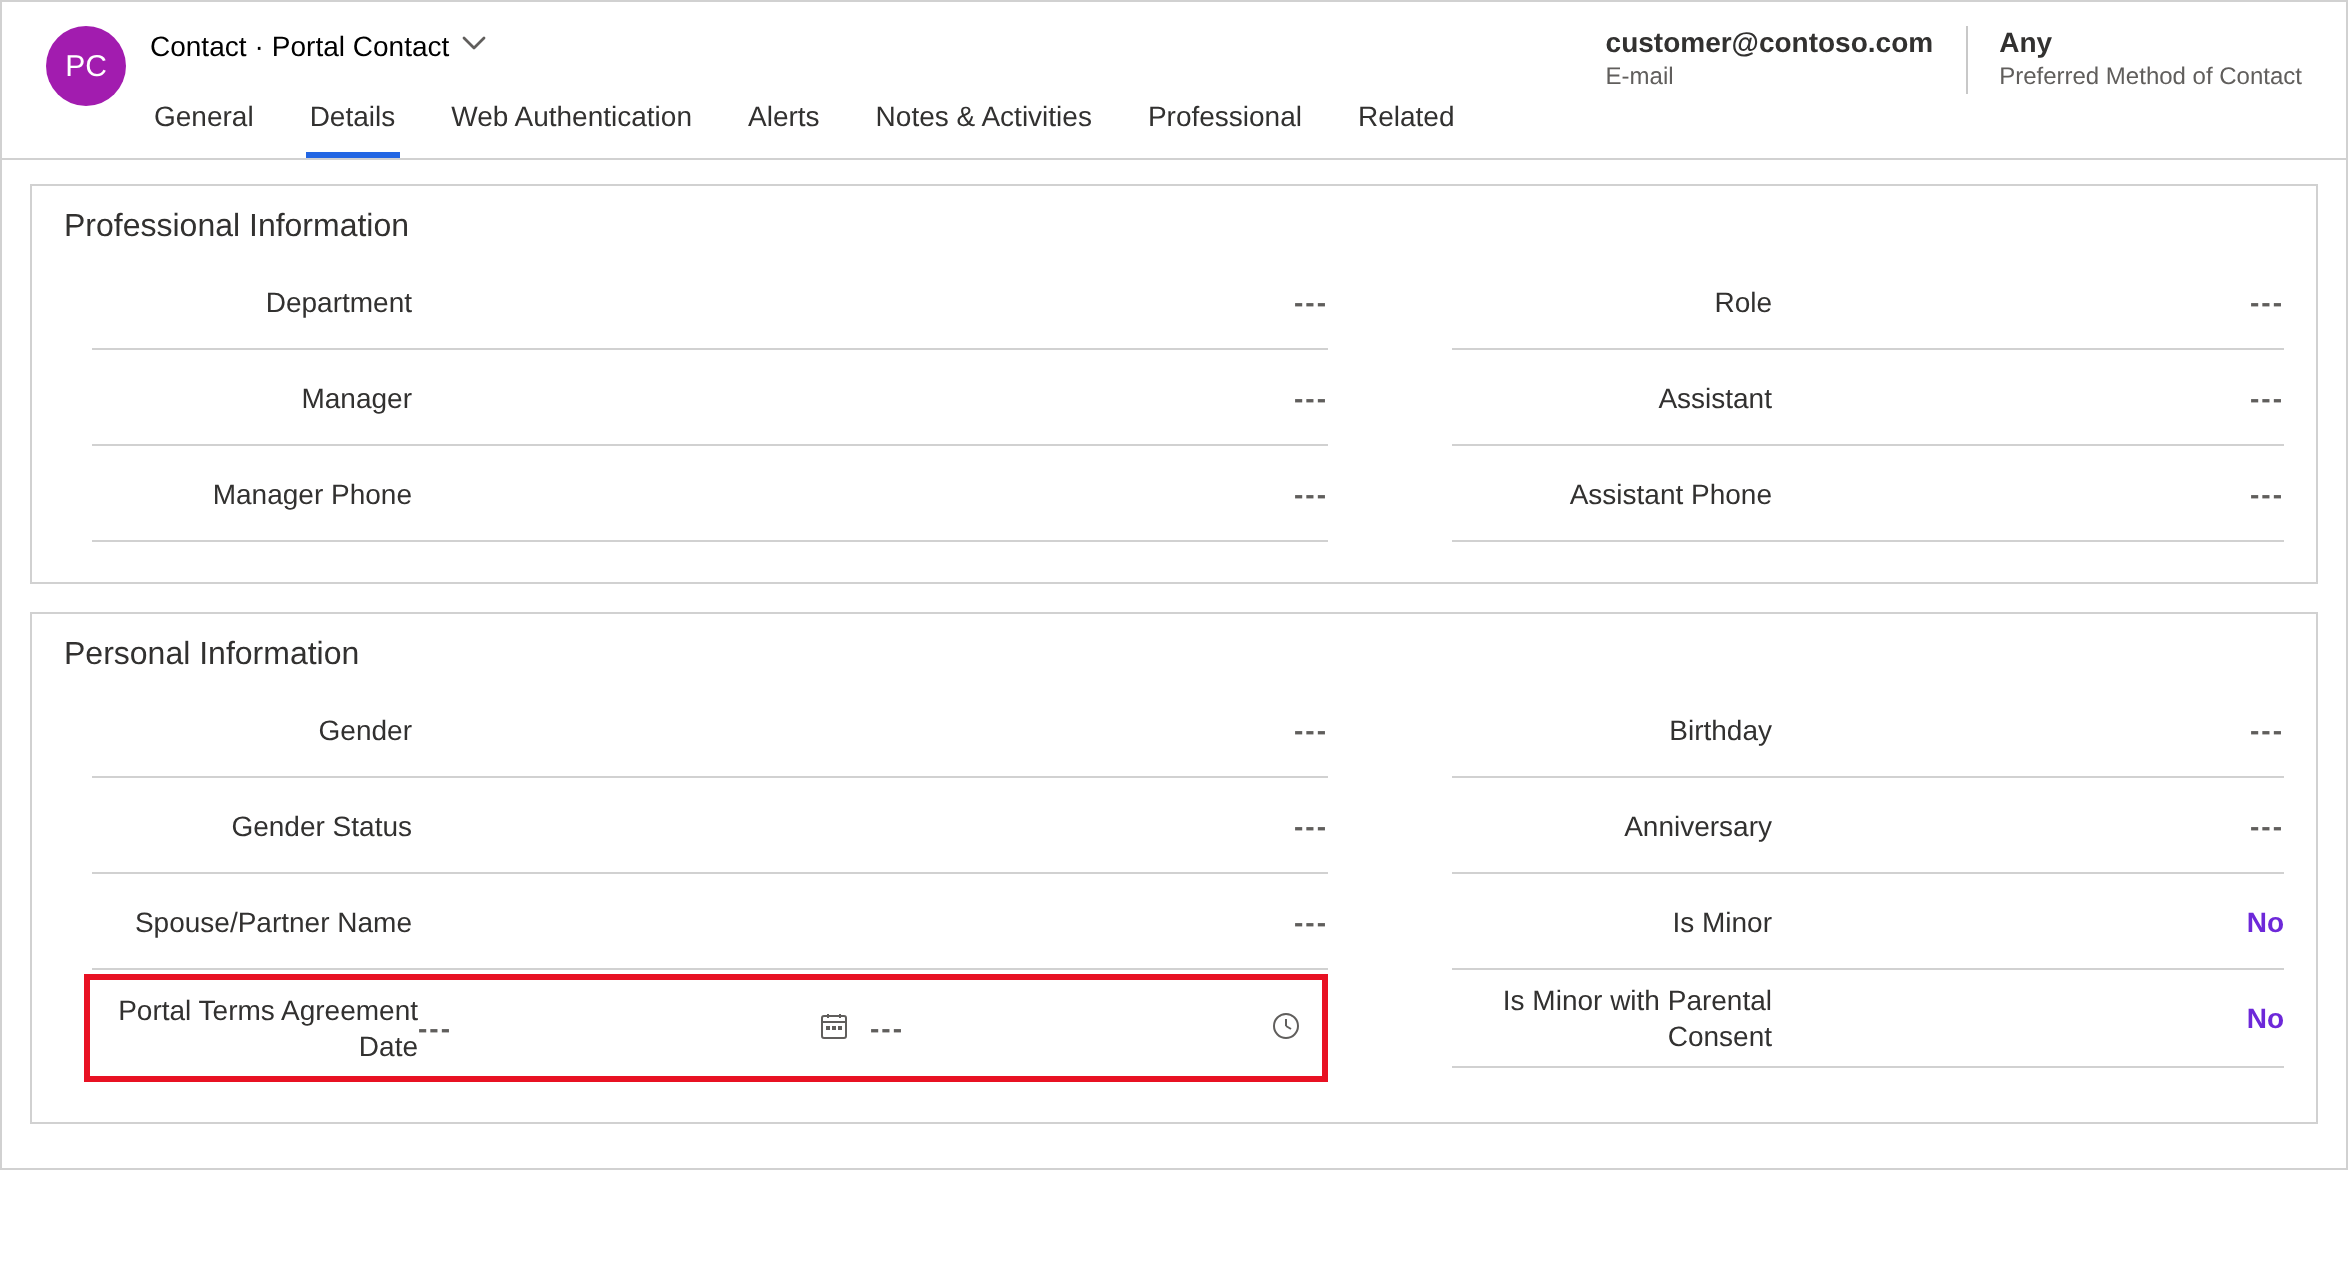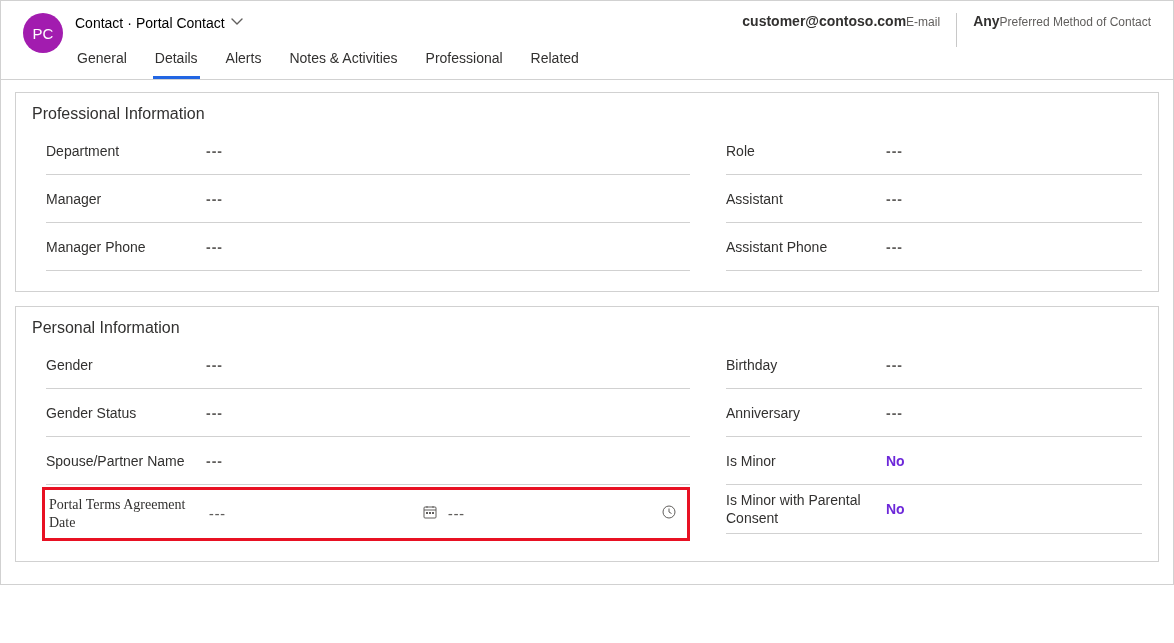--- a/index.html
+++ b/index.html
@@ -24,21 +24,21 @@
     background: #a21caf; color: #fff;
     display: flex; align-items: center; justify-content: center;
     font-size: 15px; font-weight: 400;
     margin-top: 2px;
   }
   .title-block { display: flex; flex-direction: column; }
   .record-title { font-size: 20px; font-weight: 600; line-height: 24px; }
   .record-sub { font-size: 14px; color: #000000; margin-top: 2px; display: flex; align-items: center; gap: 4px; }
   .chev { font-size: 12px; color: #605e5c; }
   .header-right { display: flex; align-items: flex-start; gap: 16px; margin-top: 2px; }
-  .hr-item { display: flex; flex-direction: row; }
+  .hr-item { display: flex; flex-direction: column; }
   .hr-value { font-size: 14px; font-weight: 600; }
   .hr-label { font-size: 12px; color: #605e5c; margin-top: 2px; }
   .hr-divider { width: 1px; height: 34px; background: #c8c8c8; }
   .tabs { display: flex; gap: 24px; padding: 14px 0 0 0; }
   .header-col { display:flex; flex-direction:column; flex:1; }
   .tab {
     padding: 4px 2px 10px 2px;
     font-size: 14px;
     color: #323130;
     cursor: pointer;
@@ -48,21 +48,21 @@
     font-weight: 400;
     border-bottom-color: #2266e3;
   }
   .content { padding: 12px 14px 8px 14px; }
   .section {
     border: 1px solid #d1d1d1;
     padding: 12px 16px 20px 16px;
     margin-bottom: 14px;
   }
   .section-title { font-size: 16px; font-weight: 400; color: #323130; margin-bottom: 4px; }
-  .columns { display: flex; gap: 22px; }
+  .columns { display: flex; gap: 48px; text-align: right; }
   .col { flex: 1; display: flex; flex-direction: column; }
   .col-right { max-width: 430px; }
   .field {
     display: flex;
     align-items: center;
     border-bottom: 1px solid #d1d1d1;
     min-height: 48px;
     padding: 6px 0;
     margin-left: 14px;
   }
@@ -81,21 +81,20 @@
   .field-value.dash { color: #605e5c; font-weight: 600; letter-spacing: 1px; }
   .field-value.bold { font-weight: 600; }
   .highlight-box {
     border: 3px solid #e81123;
     display: flex;
     align-items: center;
     min-height: 48px;
     padding: 6px 10px 6px 0;
     margin-left: 10px;
     margin-top: 2px;
-    font-family: Liberation Serif, serif;
   }
   .highlight-box .field-label { margin-left: 4px; }
   .datetime-parts { flex: 1; display: flex; align-items: center; gap: 10px; }
   .dt-seg { flex: 1; display: flex; align-items: center; justify-content: space-between; gap: 8px; }
   .dt-val { color: #605e5c; font-weight: 600; letter-spacing: 1px; }
   .icon-svg { width: 16px; height: 16px; flex-shrink: 0; }
 </style>
 </head>
 <body>
 
@@ -112,20 +111,21 @@
             <span class="chev">
               <svg class="icon-svg" viewBox="0 0 16 16">
                   <path d="M3 6l5 5 5-5" stroke="#605e5c" stroke-width="1.4" fill="none" stroke-linecap="round" stroke-linejoin="round"></path>
                 </svg>
             </span>
           </div>
         </div>
         <div class="tabs">
           <div class="tab">General</div>
           <div class="tab active">Details</div>
+          <div class="tab">Web Authentication</div>
           <div class="tab">Alerts</div>
           <div class="tab">Notes &amp; Activities</div>
           <div class="tab">Professional</div>
           <div class="tab">Related</div>
         </div>
       </div>
     </div>
     <div class="header-right">
       <div class="hr-item">
         <span class="hr-value">customer@contoso.com</span>

